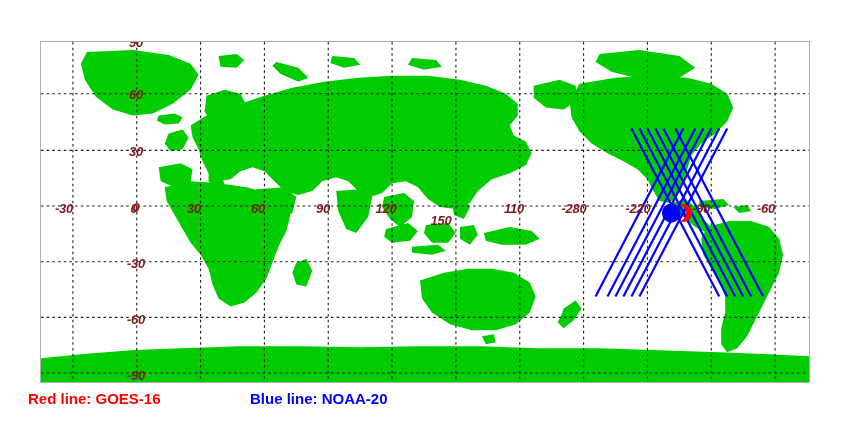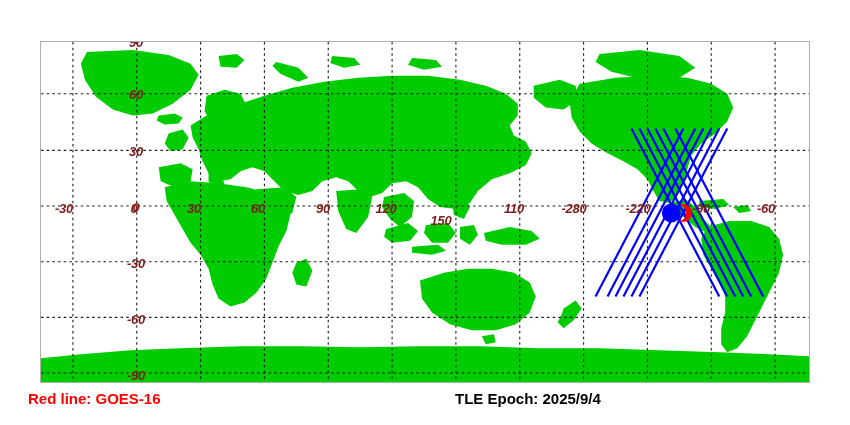--- a/index.html
+++ b/index.html
@@ -245,16 +245,16 @@
       <span class="axis-label lat-label" style="left:95px; top:109px;">30</span>
       <span class="axis-label lat-label" style="left:95px; top:165px;">0</span>
       <span class="axis-label lat-label" style="left:95px; top:221px;">-30</span>
       <span class="axis-label lat-label" style="left:95px; top:277px;">-60</span>
       <span class="axis-label lat-label" style="left:95px; top:333px;">-90</span>
     </div>
   </div>
 
   <div id="footer">
     <span class="legend-item" id="legend-red">Red line: GOES-16</span>
-    <span class="legend-item" id="legend-tle">TLE Epoch: 2025/9/4</span>
+    <span class="legend-item" id="legend-blue">Blue line: NOAA-20</span>
   </div>
 
 </div>
 
 </body></html>

